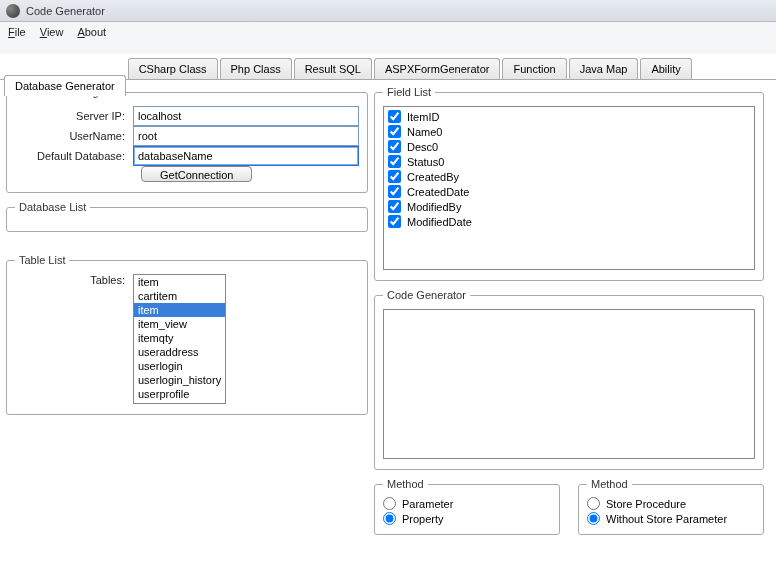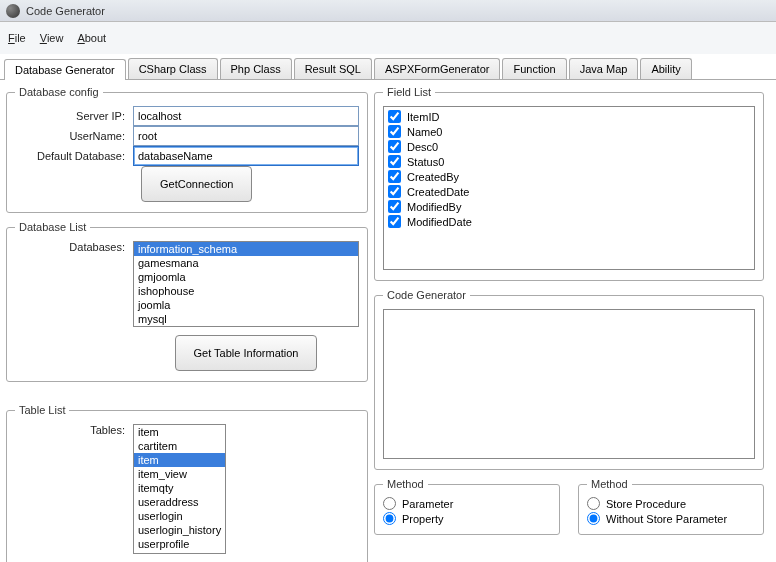--- a/index.html
+++ b/index.html
@@ -2,40 +2,40 @@
 <html><head>
 <meta charset="utf-8">
 <style>
 * { box-sizing: border-box; margin: 0; padding: 0; font-family: Tahoma, Arial, sans-serif; font-size: 11px; }
 body { background: #fff; width: 776px; height: 562px; overflow: hidden; }
 
 .titlebar { height: 22px; background: linear-gradient(#e8ecf0, #d8dce4); display: flex; align-items: center; padding: 0 6px; border-bottom: 1px solid #bbb; }
 .titlebar .ticon { width: 14px; height: 14px; background: radial-gradient(circle at 30% 30%, #888 0%, #555 60%, #333 100%); border-radius: 50%; margin-right: 6px; }
 .titlebar .ttext { color: #333; }
 
-.menubar { height: 20px; display: flex; align-items: center; padding: 16px 8px; gap: 14px; background: #f4f6f8; }
+.menubar { height: 20px; display: flex; align-items: flex-end; padding: 16px 8px; gap: 14px; background: #f4f6f8; }
 .menuitem { color: #222; cursor: default; }
 .menuitem .ul { text-decoration: underline; }
 
 .tabs { display: flex; border-bottom: 1px solid #aaa; background: #fff; padding: 4px 4px 0 4px; gap: 0; }
 .tab { padding: 4px 10px; border: 1px solid #aaa; border-bottom: none; background: linear-gradient(#f6f6f6, #e6e6e6); margin-right: 2px; border-radius: 3px 3px 0 0; cursor: default; }
-.tab.active { background: #fff; position: relative; top: 1px; }
+.tab.active { background: #fff; position: relative; top: 17px; }
 
 .content { display: flex; padding: 6px; gap: 6px; }
 .leftcol { width: 362px; display: flex; flex-direction: column; gap: 8px; }
 .rightcol { width: 390px; display: flex; flex-direction: column; gap: 8px; }
 
 fieldset { border: 1px solid #aaa; border-radius: 3px; padding: 8px 8px 10px 8px; }
 legend { padding: 0 4px; color: #333; }
 
 .row { display: flex; align-items: center; margin-bottom: 0; }
 .row label { width: 118px; text-align: right; padding-right: 8px; color: #222; }
 .row input[type=text], .row input[type=password] { flex: 1; height: 20px; border: 1px solid #7a9ac0; padding: 2px 4px; background: #fff; }
 .row input.hl { border-color: #2a6fc9; box-shadow: 0 0 0 1px #7ab0ee inset; }
-.btn { height: 36px; padding: 2px 18px; border: 1px solid #888; border-radius: 4px; background: linear-gradient(#fcfcfc, #e4e4e4); cursor: default; }
+.btn { height: 16px; padding: 2px 18px; border: 1px solid #888; border-radius: 4px; background: linear-gradient(#fcfcfc, #e4e4e4); cursor: default; }
 .btn-row { display: flex; justify-content: flex-start; padding-left: 126px; }
 
 .listbox { border: 1px solid #888; background: #fff; height: 86px; overflow-y: scroll; position: relative; }
 .listbox.tall { height: 130px; overflow-y: auto; }
 .li { padding: 1px 4px; cursor: default; }
 .li.sel { background: #3a7edc; color: #fff; }
 
 .fieldlist { border: 1px solid #888; background: #fff; height: 164px; overflow-y: scroll; padding: 2px; }
 .fl-item { display: flex; align-items: center; gap: 6px; padding: 1px 2px; }
 .fl-item input[type=checkbox] { width: 13px; height: 13px; }
@@ -89,35 +89,20 @@
         <label>Default Database:</label>
         <input type="text" class="hl" value="databaseName" style="">
       </div>
       <div class="btn-row">
         <button class="btn">GetConnection</button>
       </div>
     </fieldset>
 
     <fieldset>
       <legend>Database List</legend>
-      <div class="row" style="align-items:flex-start;">
-        <label>Databases:</label>
-        <div style="flex:1;">
-          <div class="listbox" id="dblistbox">
-              <div class="li sel">information_schema</div>
-              <div class="li">gamesmana</div>
-              <div class="li">gmjoomla</div>
-              <div class="li">ishophouse</div>
-              <div class="li">joomla</div>
-              <div class="li">mysql</div>
-            </div>
-          <div style="height:8px;"></div>
-          <button class="btn" style="display:block;margin:0 auto;">Get Table Information</button>
-        </div>
-      </div>
     </fieldset>
 
     <fieldset style="margin-top:14px;">
       <legend>Table List</legend>
       <div class="row" style="align-items:flex-start;">
         <label>Tables:</label>
         <div class="listbox tall" id="tablelistbox">
             <div class="li">item</div>
             <div class="li">cartitem</div>
             <div class="li sel">item</div>

